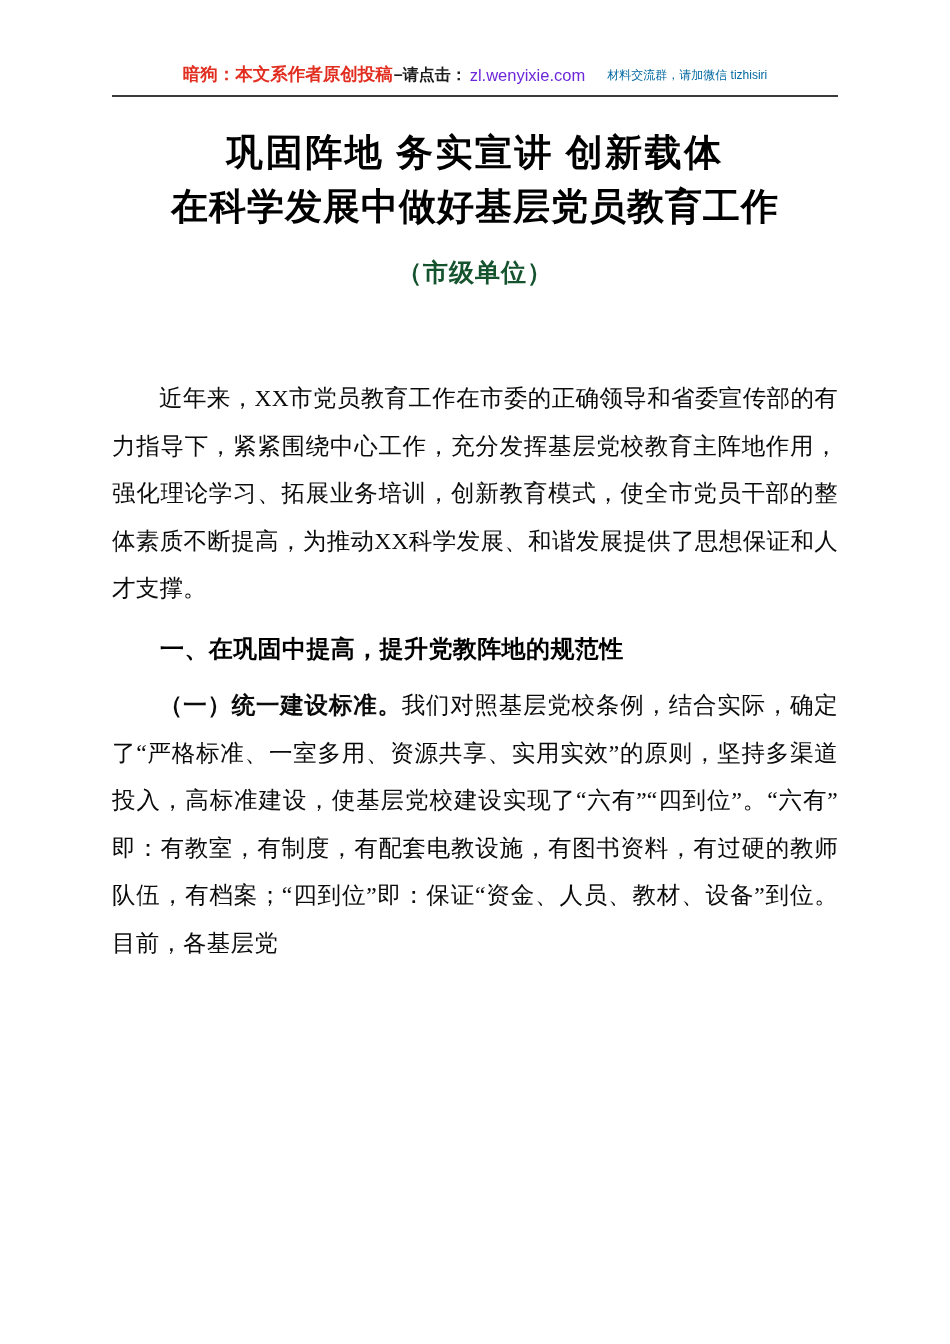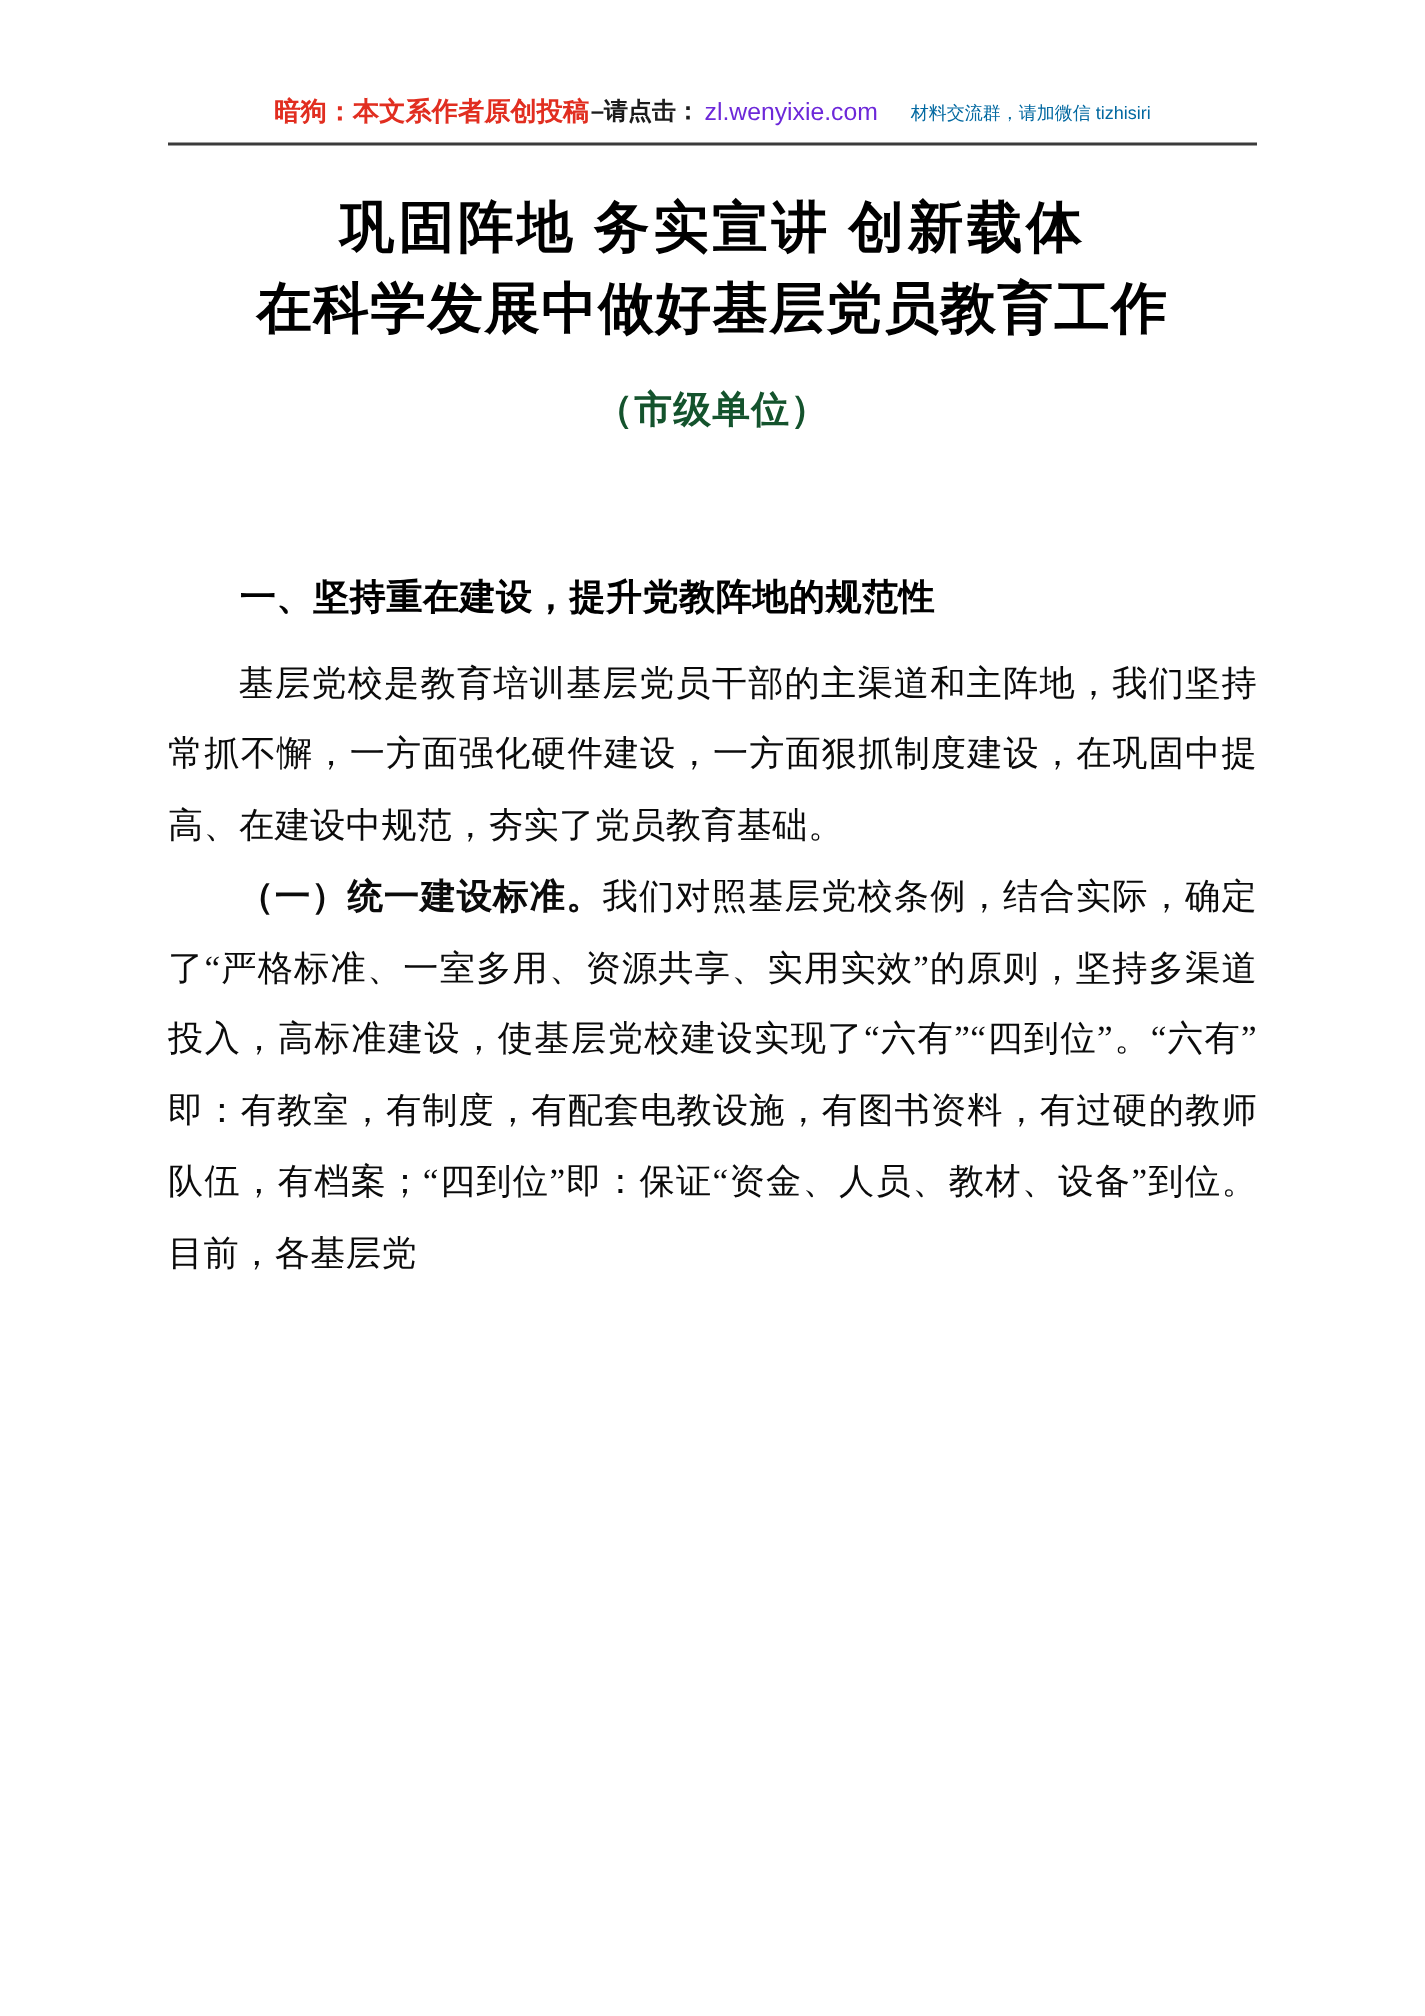--- a/index.html
+++ b/index.html
@@ -160,24 +160,24 @@
 
 
   <div class="doc-title">
     <span class="line1">巩固阵地 务实宣讲 创新载体</span>
     <span class="line2">在科学发展中做好基层党员教育工作</span>
   </div>
   <div class="doc-subtitle">（市级单位）</div>
 
   <div class="body-block">
 
+    <p class="para">近年来，XX市党员教育工作在市委的正确领导和省委宣传部的有力指导下，紧紧围绕中心工作，充分发挥基层党校教育主阵地作用，强化理论学习、拓展业务培训，创新教育模式，使全市党员干部的整体素质不断提高，为推动XX科学发展、和谐发展提供了思想保证和人才支撑。</p>
 
-    <h2 class="section-heading">一、坚持重在建设，提升党教阵地的规范性</h2>
+    <h2 class="section-heading">一、在巩固中提高，提升党教阵地的规范性</h2>
 
-    <p class="para">基层党校是教育培训基层党员干部的主渠道和主阵地，我们坚持常抓不懈，一方面强化硬件建设，一方面狠抓制度建设，在巩固中提高、在建设中规范，夯实了党员教育基础。</p>
 
     <p class="para">
       <span class="lead-bold">（一）统一建设标准。</span><span>我们对照基层党校条例，结合实际，确定了“严格标准、一室多用、资源共享、实用实效”的原则，坚持多渠道投入，高标准建设，使基层党校建设实现了“六有”“四到位”。“六有”即：有教室，有制度，有配套电教设施，有图书资料，有过硬的教师队伍，有档案；“四到位”即：保证“资金、人员、教材、设备”到位。目前，各基层党</span>
     </p>
 
   </div>
 
 </div>
 
 </body></html>

